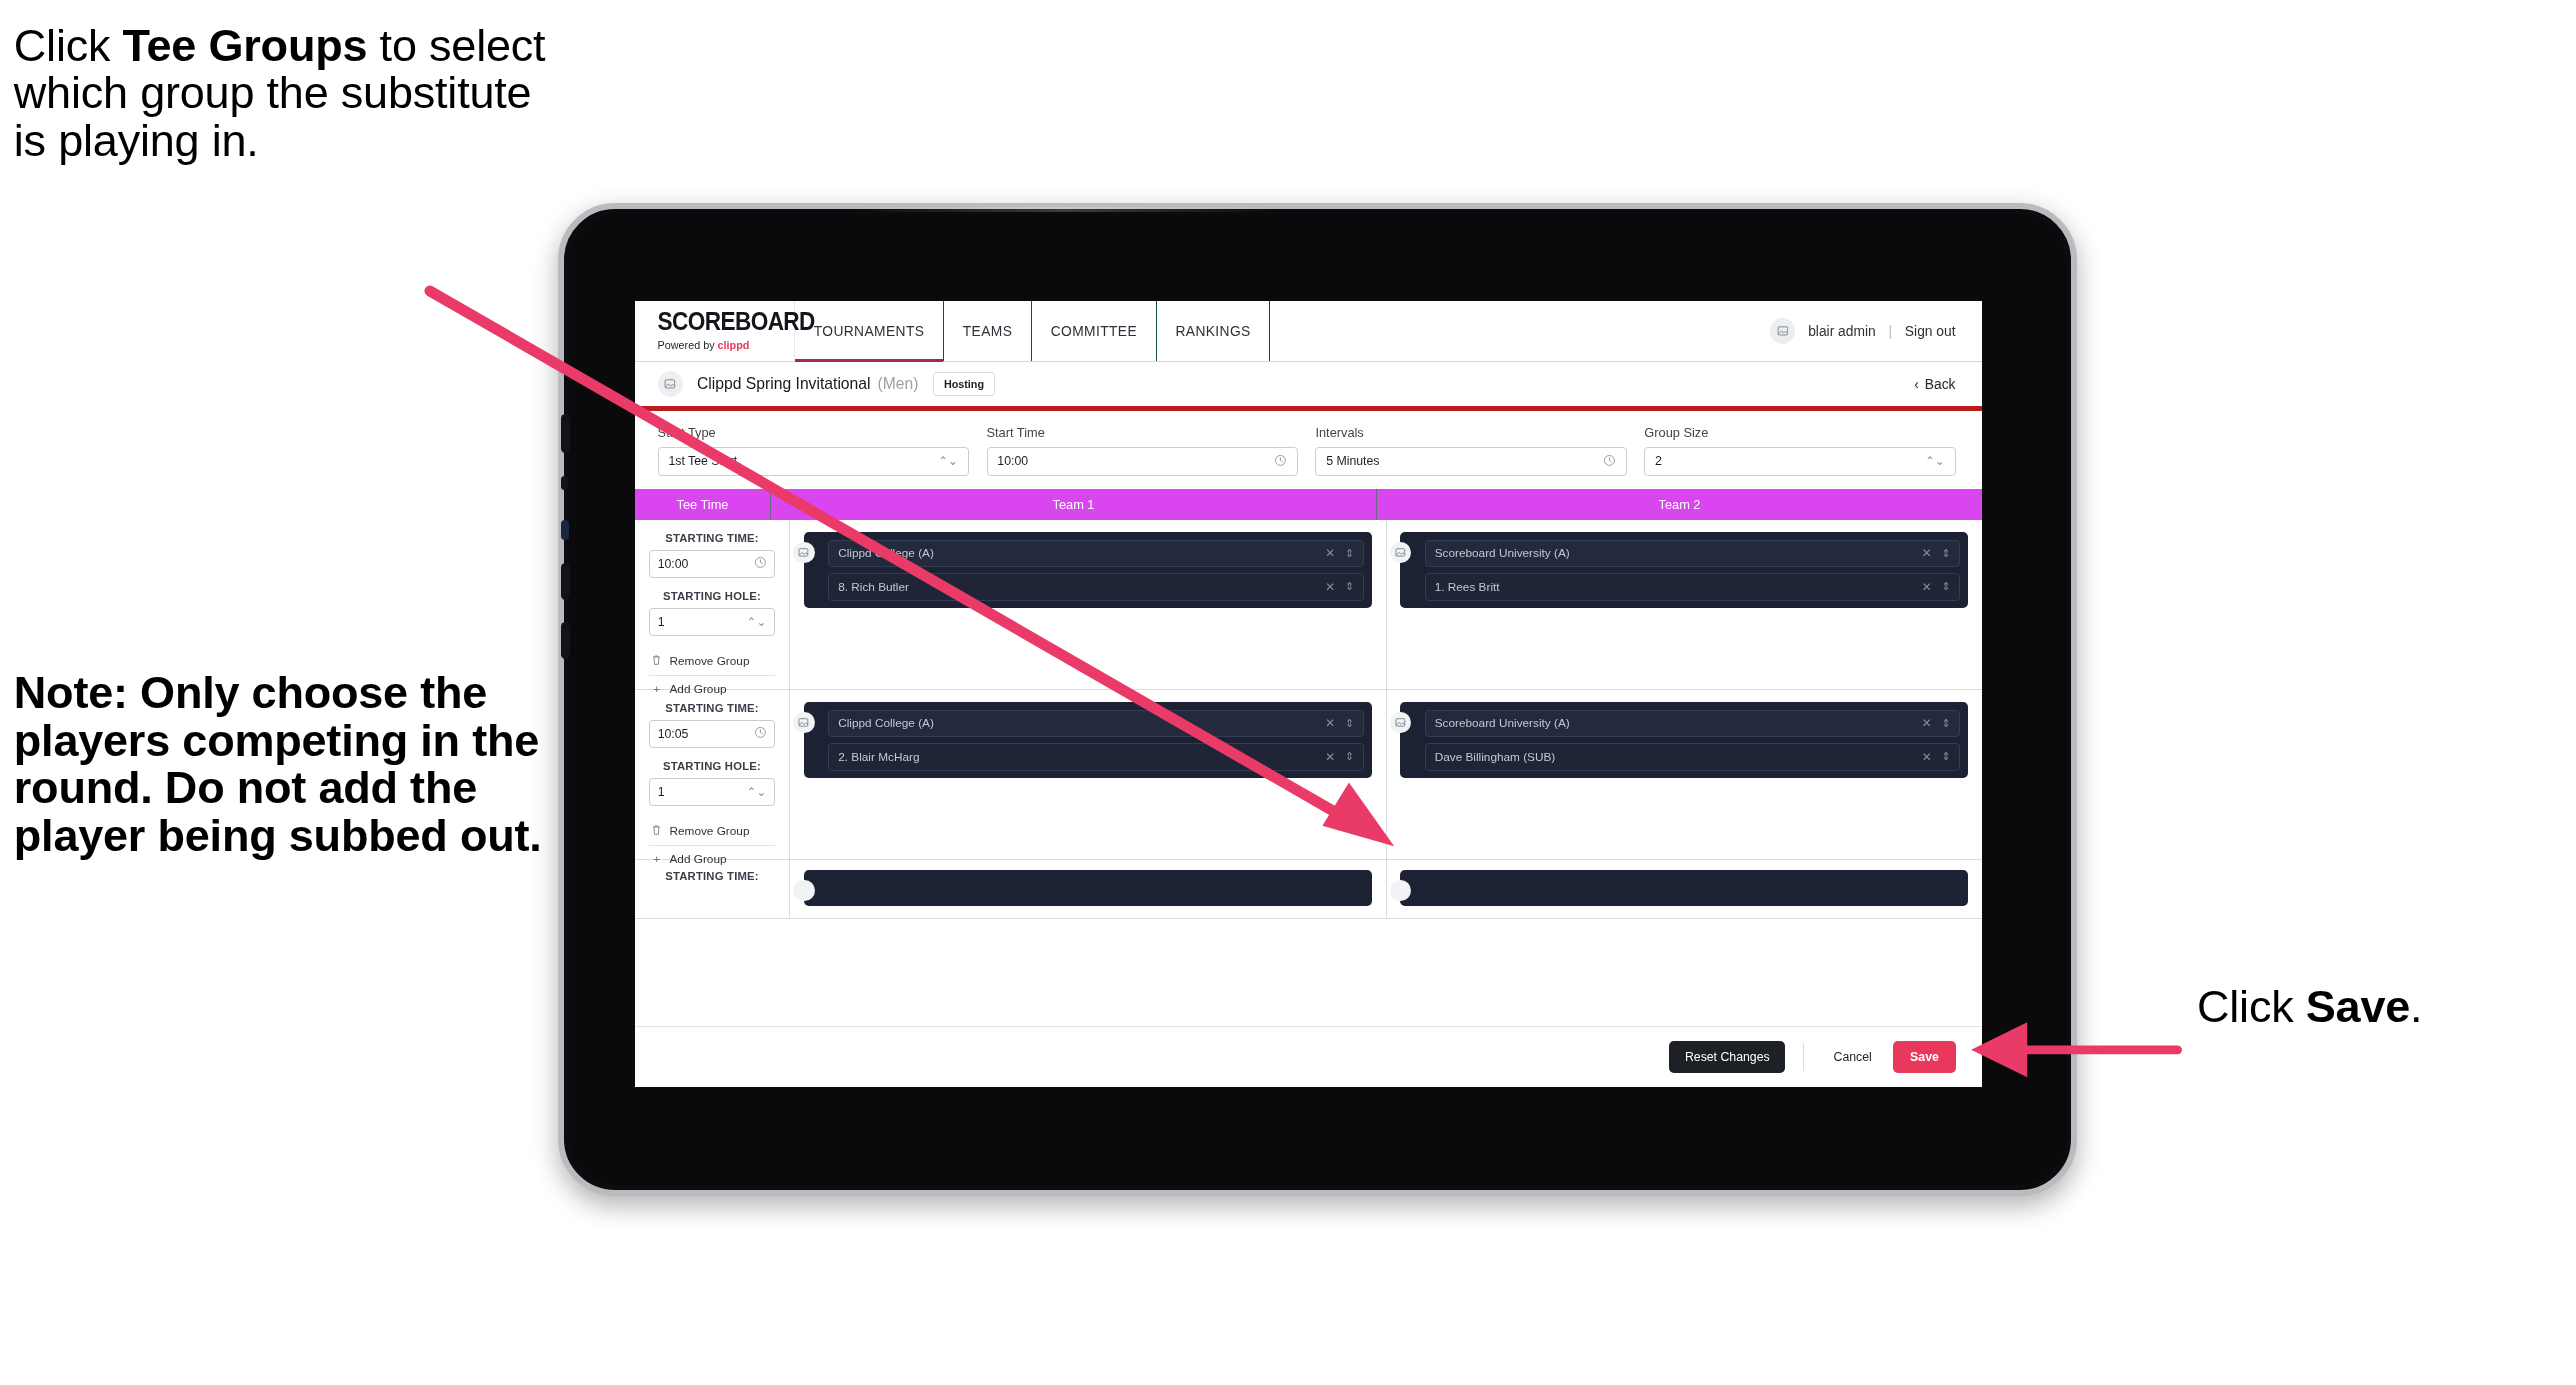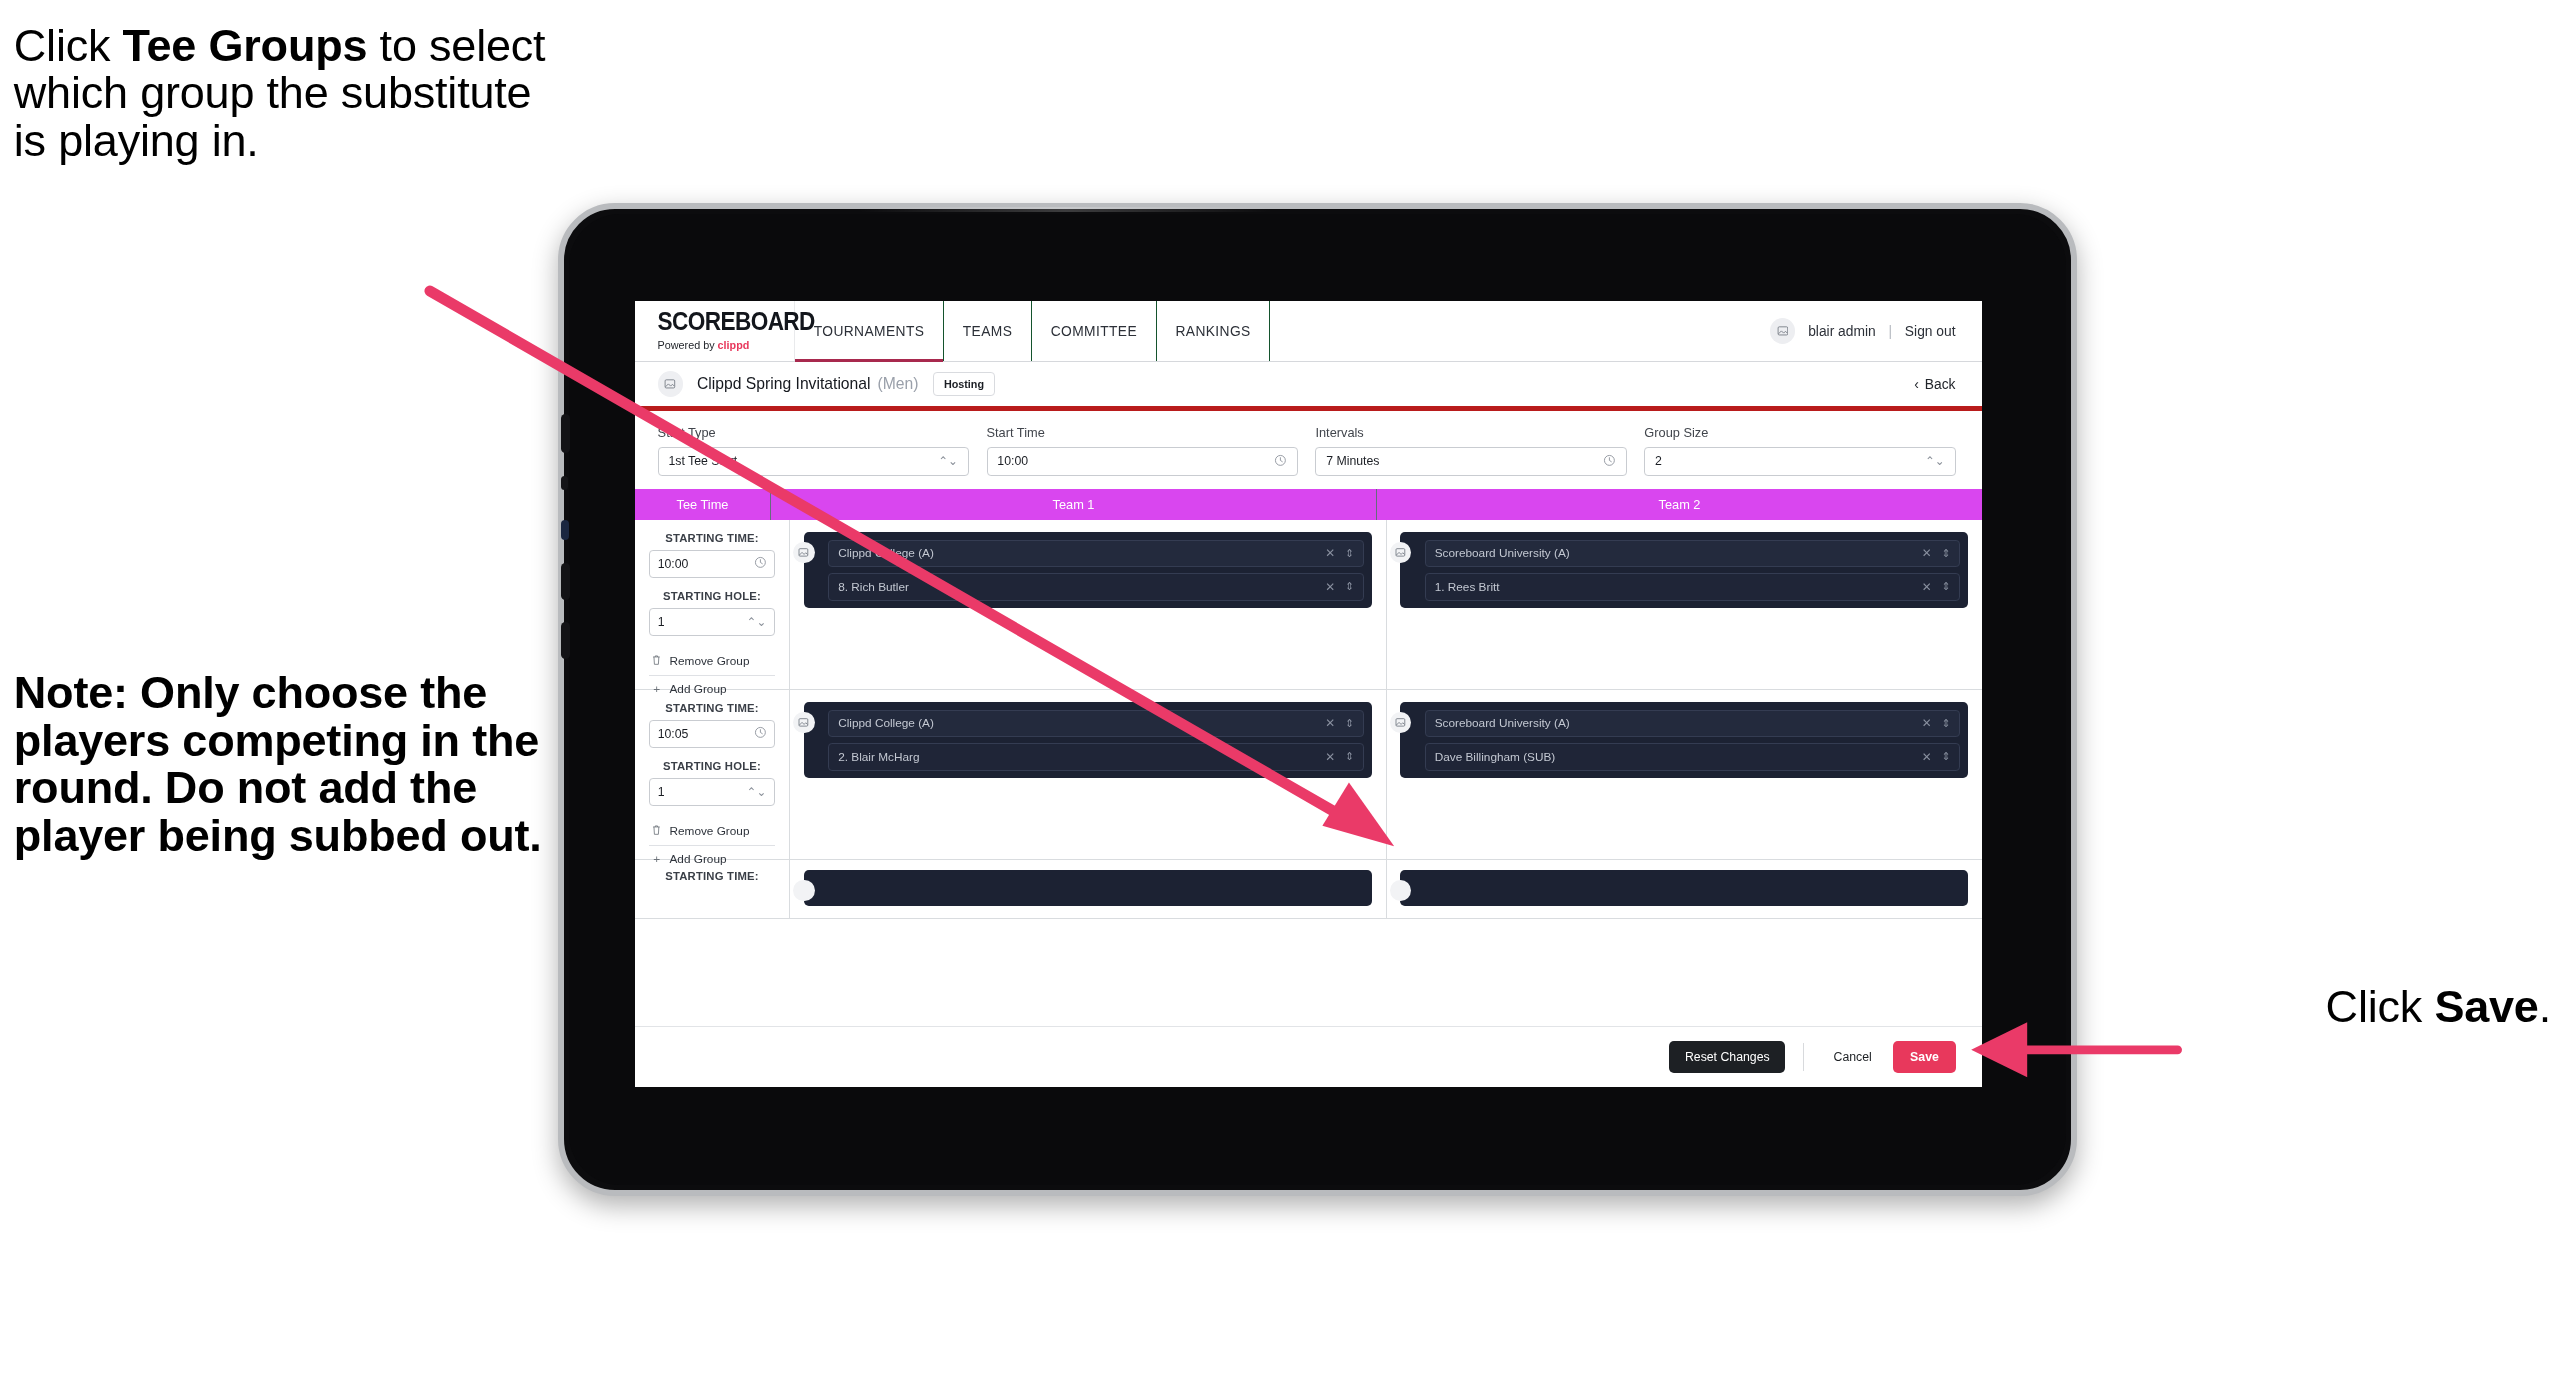--- a/index.html
+++ b/index.html
@@ -15,21 +15,21 @@
   .ann {
     position: absolute;
     color: #000000;
     font-size: 45px;
     line-height: 1.06;
     letter-spacing: -0.2px;
   }
   .ann b { font-weight: 700; }
   #ann-top   { left: 13.8px; top: 21.6px;  width: 551px; font-weight: 400; }
   #ann-note  { left: 13.8px; top: 669px; width: 551px; font-weight: 700; }
-  #ann-save  { left: 2197px; top: 983px; width: 354px; font-weight: 400; font-size: 45px; text-align: right; }
+  #ann-save  { left: 2197px; top: 983px; width: 354px; font-weight: 400; font-size: 45px; }
 
   
   .tablet {
     position: absolute;
     left: 558px; top: 203px;
     width: 1519px; height: 993px;
     background: #0c0c0e;
     border-radius: 57px;
     border: 6.9px solid #b9bbbe;
     box-shadow: 0 9.8px 25.6px rgba(0,0,0,0.30);
@@ -312,21 +312,21 @@
             <svg width="12.8" height="12.8" viewBox="0 0 16 16">
                 <circle cx="8" cy="8" r="6.2" fill="none" stroke="#8a9099" stroke-width="1.1"></circle>
                 <path d="M8 4.6V8l2.4 1.6" fill="none" stroke="#8a9099" stroke-width="1.1" stroke-linecap="round"></path>
               </svg>
           </span>
         </div>
       </div>
       <div class="field">
         <div class="field-label">Intervals</div>
         <div class="ctl">
-          <span class="val">7 Minutes</span>
+          <span class="val">5 Minutes</span>
           <span class="ic">
             <svg width="12.8" height="12.8" viewBox="0 0 16 16">
                 <circle cx="8" cy="8" r="6.2" fill="none" stroke="#8a9099" stroke-width="1.1"></circle>
                 <path d="M8 4.6V8l2.4 1.6" fill="none" stroke="#8a9099" stroke-width="1.1" stroke-linecap="round"></path>
               </svg>
           </span>
         </div>
       </div>
       <div class="field">
         <div class="field-label">Group Size</div>

